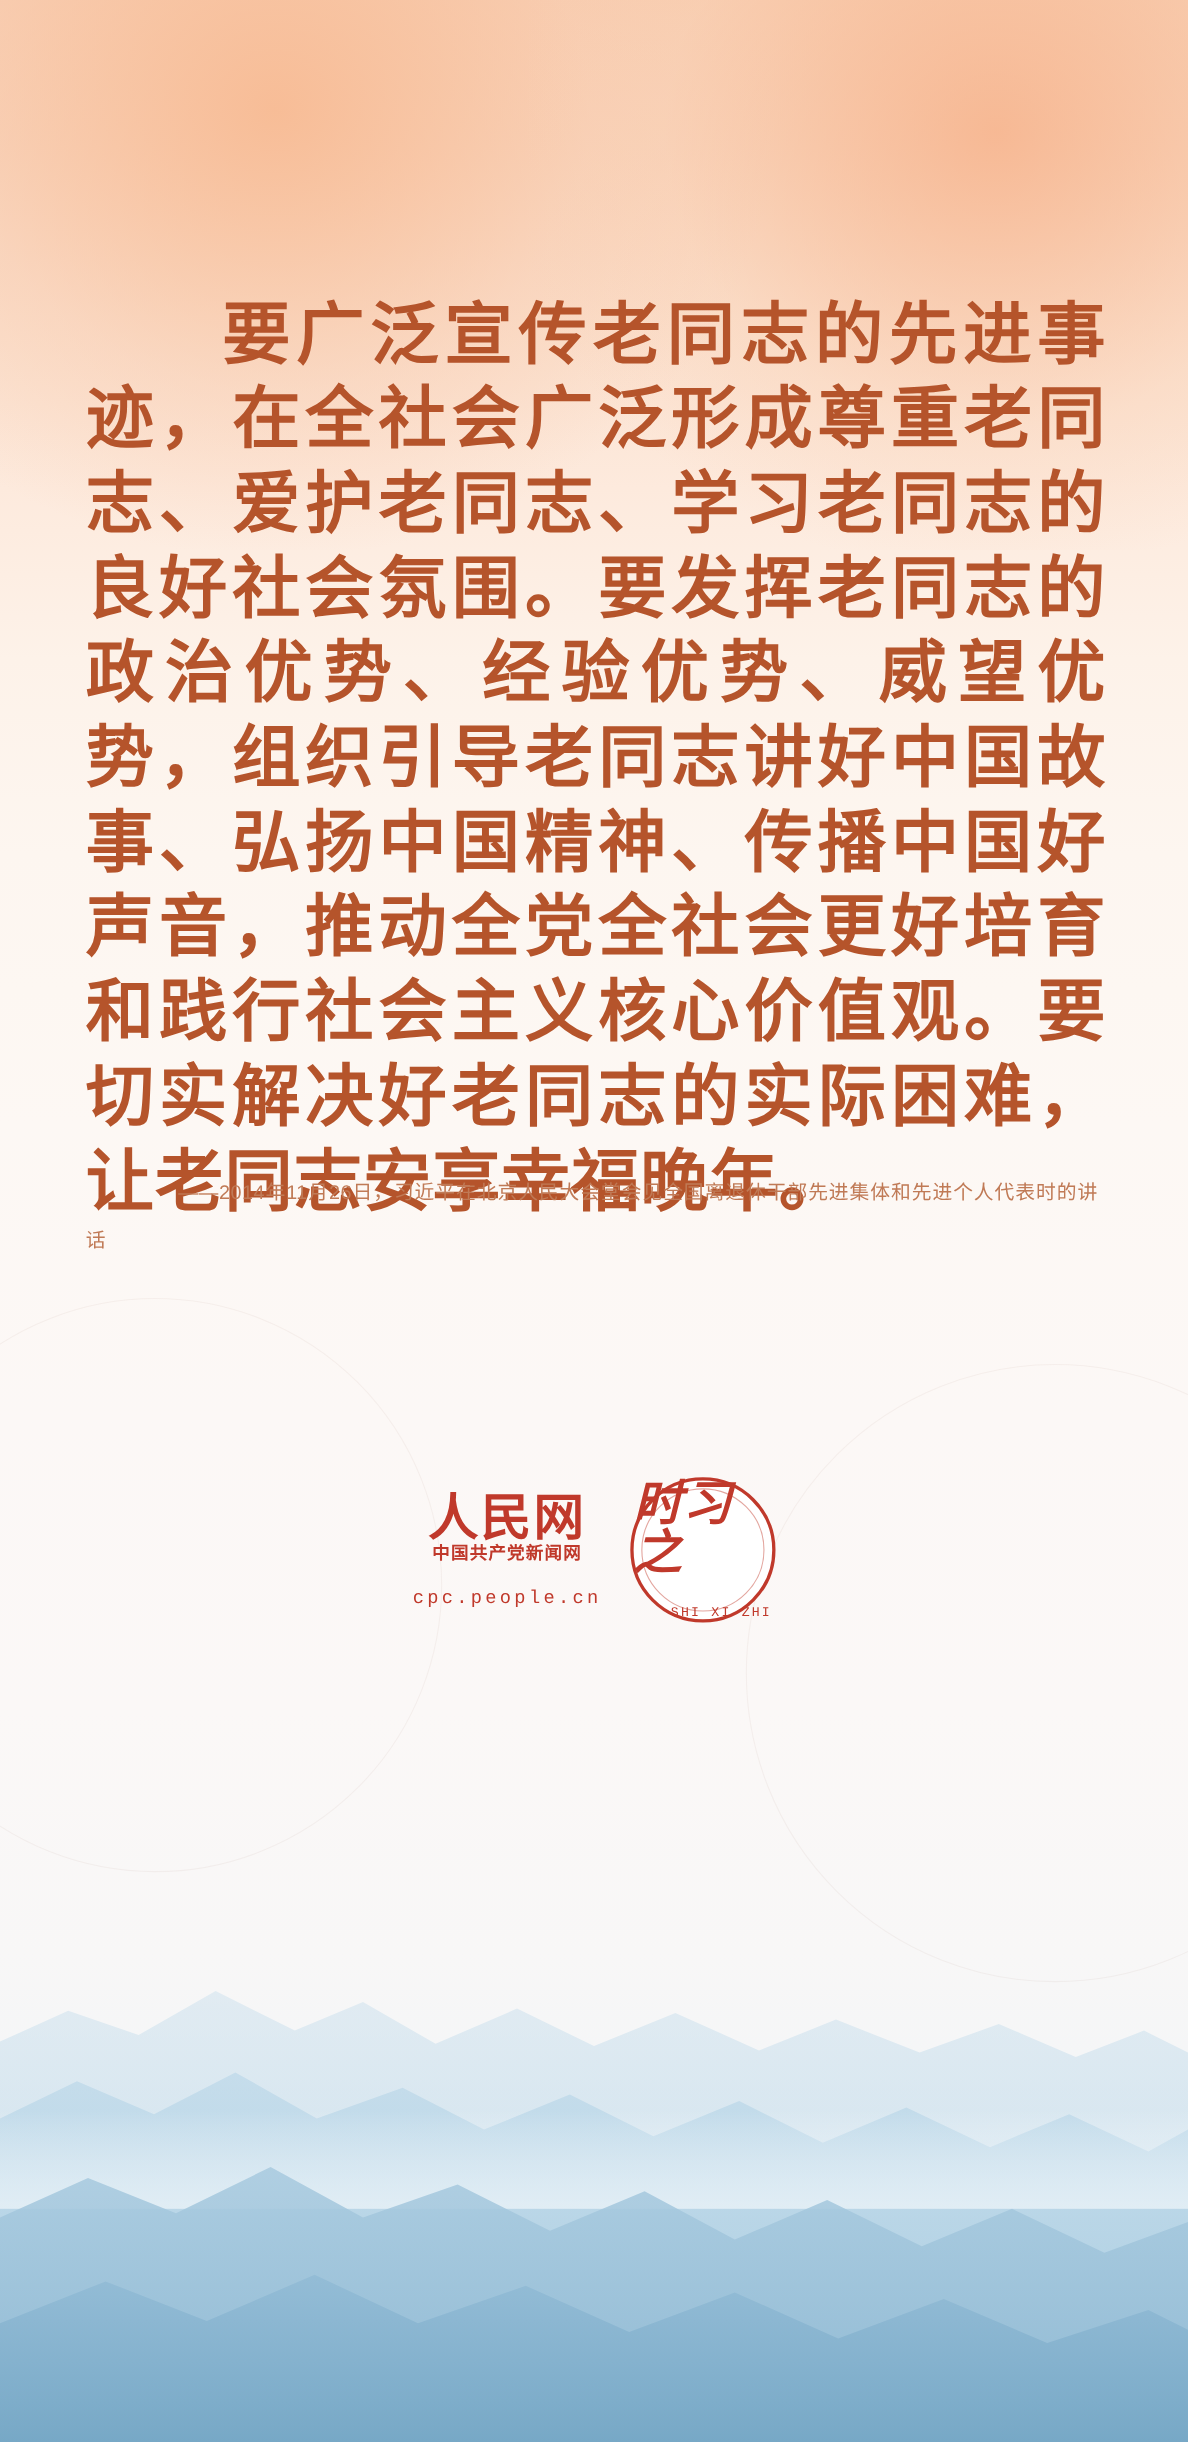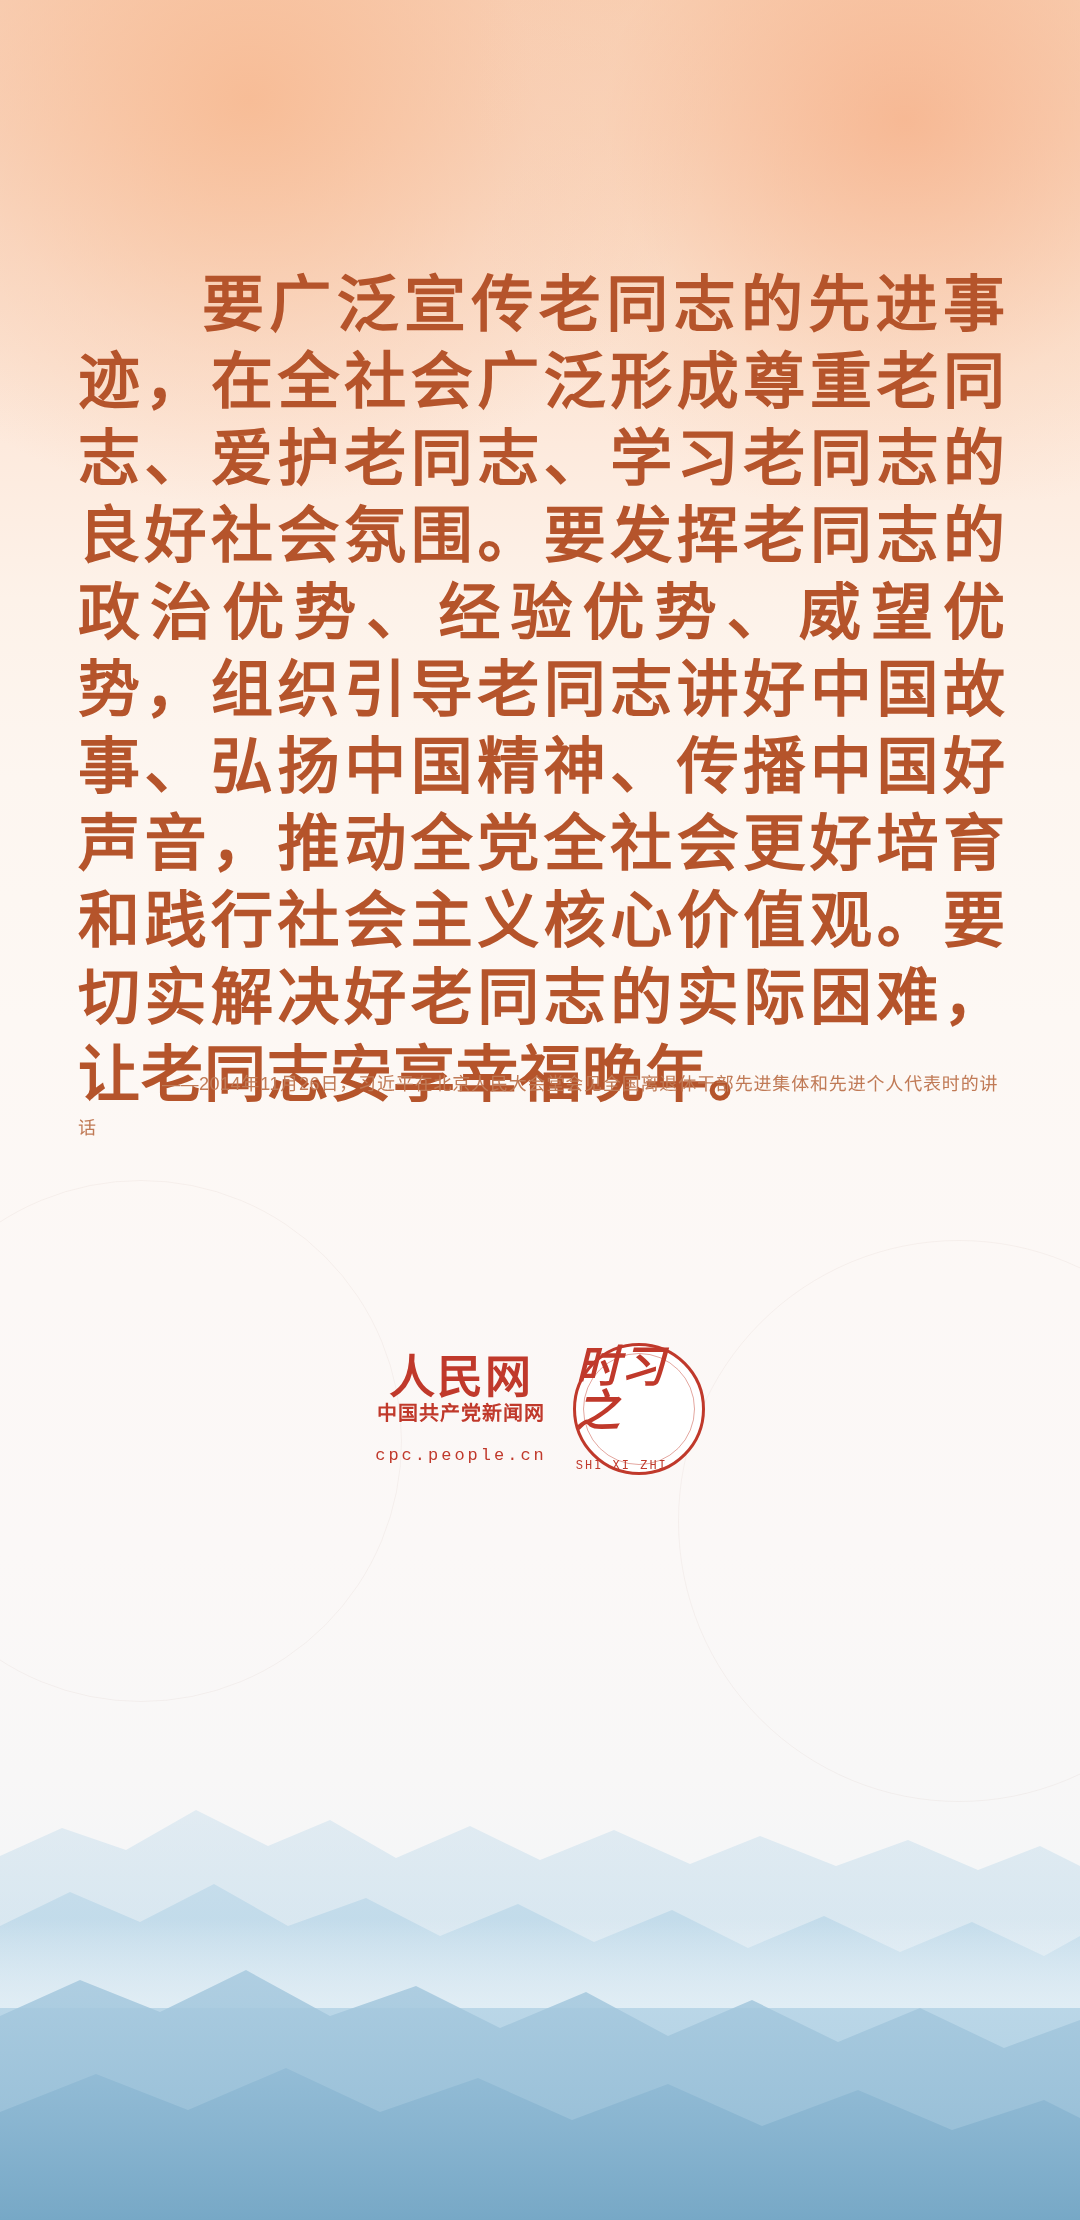--- a/index.html
+++ b/index.html
@@ -128,21 +128,21 @@
   }
   .rmw-top {
     font-size: 46px;
     font-weight: 700;
     color: #c0392b;
     letter-spacing: 2px;
     font-family: "Liberation Serif", "DejaVu Serif", serif;
   }
   .rmw-mid {
     margin-top: 2px;
-    font-size: 20px;
+    font-size: 16px;
     font-weight: 700;
     color: #c0392b;
     letter-spacing: 1px;
   }
   .rmw-bot {
     margin-top: 24px;
     font-size: 17px;
     color: #c0392b;
     letter-spacing: 3px;
     font-family: "Liberation Mono", "DejaVu Sans Mono", monospace;
@@ -150,21 +150,21 @@
 
   .ssz-badge {
     position: relative;
     width: 132px;
     height: 132px;
     border-radius: 50%;
     background: #ffffff;
     border: 3px solid #c0392b;
     display: flex;
     flex-direction: column;
-    align-items: flex-start;
+    align-items: flex-end;
     justify-content: center;
     box-sizing: border-box;
   }
   .ssz-badge::after {
     content: "";
     position: absolute;
     left: 7px; top: 7px; right: 7px; bottom: 7px;
     border-radius: 50%;
     border: 1px solid rgba(192,57,43,0.45);
   }

